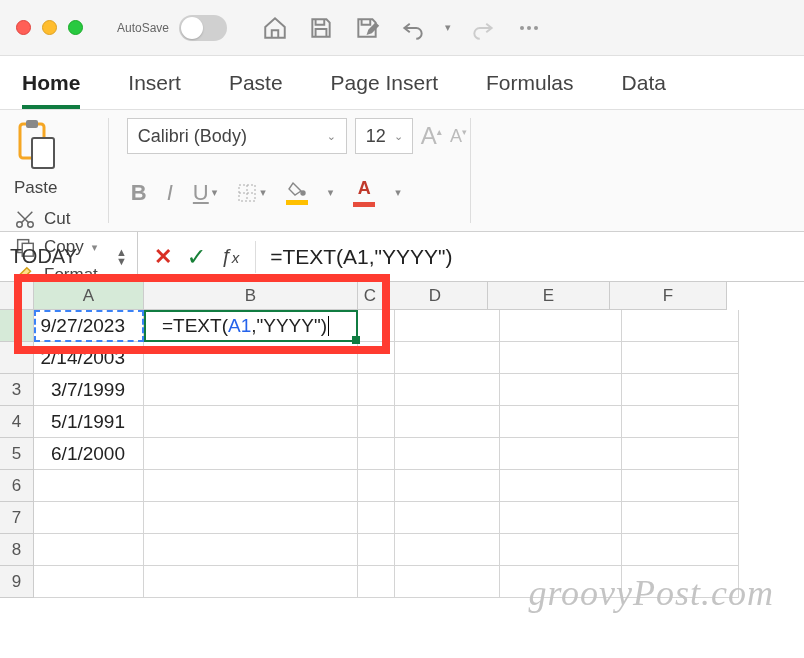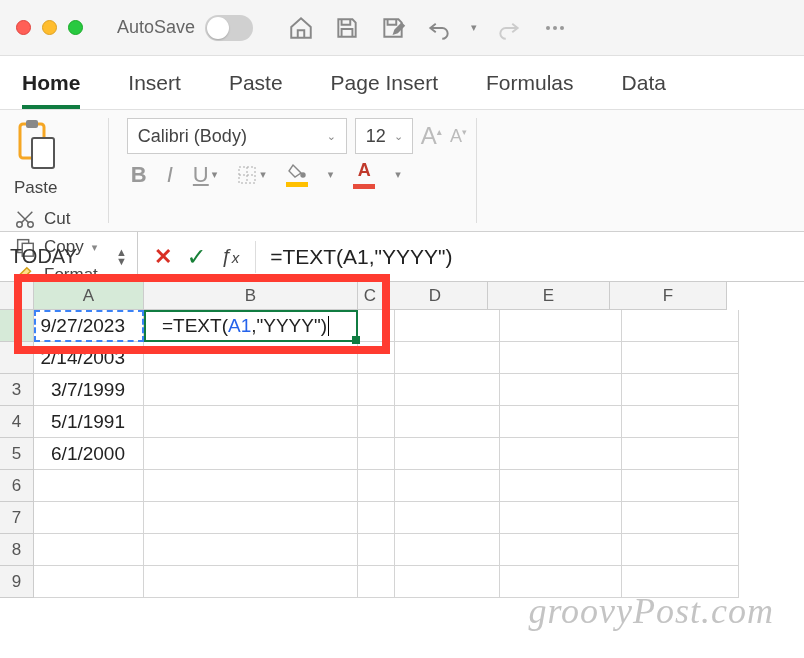--- a/index.html
+++ b/index.html
@@ -5,21 +5,21 @@
 * { box-sizing: border-box; margin: 0; padding: 0; }
 body { font-family: -apple-system, BlinkMacSystemFont, "Segoe UI", sans-serif; background: #fff; width: 804px; height: 658px; overflow: hidden; position: relative; }
 
 
 .titlebar { height: 56px; background: #f5f5f5; display: flex; align-items: center; padding: 0 16px; gap: 14px; border-bottom: 1px solid #e0e0e0; }
 .traffic { display: flex; gap: 11px; }
 .dot { width: 15px; height: 15px; border-radius: 50%; }
 .dot.red { background: #ff5f57; border: 1px solid #e0443e; }
 .dot.yellow { background: #ffbd2e; border: 1px solid #dea123; }
 .dot.green { background: #28c940; border: 1px solid #1aab29; }
-.autosave { display: flex; align-items: center; gap: 10px; margin-left: 20px; color: #666; font-size: 18px; }
+.autosave { display: flex; align-items: center; gap: 10px; margin-left: 20px; color: #666; font-size: 12px; }
 .toggle { width: 48px; height: 26px; background: #d0d0d0; border-radius: 13px; position: relative; }
 .toggle::after { content: ""; position: absolute; width: 22px; height: 22px; background: #fff; border-radius: 50%; top: 2px; left: 2px; box-shadow: 0 1px 2px rgba(0,0,0,0.2); }
 .qat { display: flex; align-items: center; gap: 18px; margin-left: 20px; }
 .qat-icon { width: 28px; height: 28px; display: flex; align-items: center; justify-content: center; color: #777; }
 
 
 .ribbontabs { height: 54px; display: flex; align-items: center; gap: 48px; padding: 0 22px; border-bottom: 1px solid #e0e0e0; font-size: 21px; color: #444; }
 .ribbontabs .tab { cursor: pointer; padding: 10px 0; }
 .ribbontabs .tab.active { font-weight: 700; color: #222; border-bottom: 4px solid #107c41; margin-bottom: -4px; }
 
@@ -28,21 +28,21 @@
 .group { display: flex; flex-direction: column; border-right: 1px solid #ddd; padding-right: 10px; }
 .clipboard-group { display: flex; gap: 10px; }
 .paste-btn { display: flex; flex-direction: column; align-items: flex-start; gap: 4px; }
 .paste-icon { width: 44px; height: 56px; position: relative; }
 .clipboard-svg { width: 44px; height: 56px; }
 .paste-label { font-size: 17px; color: #444; }
 .clip-actions { display: flex; flex-direction: column; gap: 6px; font-size: 17px; color: #444; }
 .clip-row { display: flex; align-items: center; gap: 8px; }
 .clip-row svg { width: 22px; height: 22px; }
 
-.font-group { display: flex; flex-direction: column; gap: 6px; padding-left: 10px; padding-right: 10px; }
+.font-group { display: flex; flex-direction: column; gap: 24px; padding-left: 10px; padding-right: 4px; }
 .font-row1 { display: flex; gap: 8px; align-items: center; }
 .font-select { height: 36px; border: 1px solid #ccc; background: #fff; padding: 0 10px; font-size: 18px; color: #444; display: flex; align-items: center; justify-content: space-between; gap: 8px; }
 .font-select.name { width: 220px; }
 .font-select.size { width: 58px; }
 .font-ab { display: flex; gap: 8px; align-items: center; color: #bbb; font-size: 22px; }
 .font-ab .big { font-size: 24px; }
 .font-ab .small { font-size: 18px; }
 .font-row2 { display: flex; gap: 20px; align-items: center; color: #999; font-size: 22px; padding-left: 4px; }
 .font-row2 .btn { display: flex; align-items: center; gap: 3px; }
 .underline-a { text-decoration: underline; }
@@ -98,21 +98,21 @@
 
 .redbox { position: absolute; top: 274px; left: 14px; width: 376px; height: 80px; border: 8px solid #ff3b30; z-index: 10; pointer-events: none; }
 
 
 .formula-text .ref { color: #2563eb; }
 
 
 .chev { font-size: 11px; color: #888; }
 
 
-.watermark { position: absolute; bottom: 26px; right: 30px; font-size: 36px; color: #c4c4c4; font-family: Georgia, serif; font-style: italic; letter-spacing: 1px; }
+.watermark { position: absolute; bottom: 44px; right: 30px; font-size: 36px; color: #c4c4c4; font-family: Georgia, serif; font-style: italic; letter-spacing: 1px; }
 
 svg { display: block; }
 </style>
 </head>
 <body>
 
 <div class="titlebar">
   <div class="traffic">
     <div class="dot red"></div>
     <div class="dot yellow"></div>

